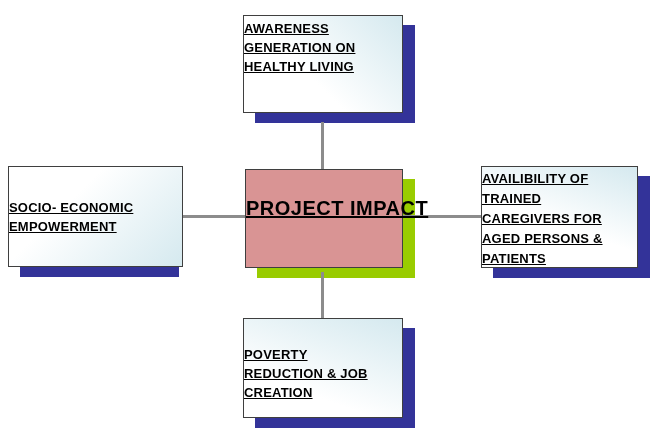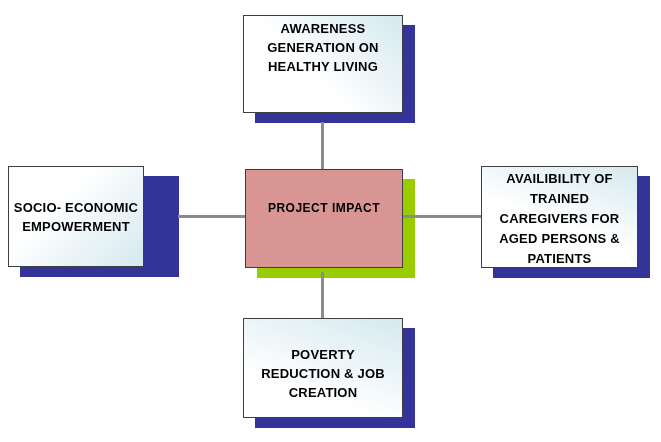--- a/index.html
+++ b/index.html
@@ -50,52 +50,53 @@
     align-items: center;
     justify-content: center;
   }
   .node-label {
     width: 100%;
     color: var(--text, #000000);
     font-weight: bold;
     font-size: 13px;
     line-height: 19px;
     letter-spacing: 0.2px;
-    text-align: center;
+    text-align: left;
     white-space: pre-line;
+    text-decoration: underline;
   }
   .node-top {
     left: 243px; top: 15px; width: 160px; height: 98px;
     background: linear-gradient(225deg, var(--box-gradient-blue, #d5e9ef) 0%, var(--box-gradient-light, #ffffff) 60%);
     align-items: flex-start;
     padding-top: 3px;
   }
   .node-left {
-    left: 8px; top: 166px; width: 136px; height: 101px;
+    left: 8px; top: 166px; width: 175px; height: 101px;
     background: linear-gradient(135deg, var(--box-gradient-light, #ffffff) 35%, var(--box-gradient-blue, #d5e9ef) 100%);
   }
   .node-right {
     left: 481px; top: 166px; width: 157px; height: 102px;
     background: linear-gradient(200deg, var(--box-gradient-blue, #d5e9ef) 0%, var(--box-gradient-light, #ffffff) 55%);
     align-items: flex-start;
     padding-top: 2px;
   }
   .node-right .node-label { line-height: 20px; }
   .node-bottom {
     left: 243px; top: 318px; width: 160px; height: 100px;
     background: linear-gradient(200deg, var(--box-gradient-blue, #d5e9ef) 0%, var(--box-gradient-light, #ffffff) 70%);
     padding-top: 10px;
   }
   .node-center {
     left: 245px; top: 169px; width: 158px; height: 99px;
     background: var(--center-fill, #d99494);
     padding-bottom: 20px;
   }
   .node-center .node-label {
-    font-size: 12px;
+    font-size: 20px;
     letter-spacing: 0.5px;
     white-space: nowrap;
   }
 </style>
 </head>
 <body>
 
 <div class="canvas" style="--background: #ffffff; --box-gradient-light: #ffffff; --box-gradient-blue: #d5e9ef; --box-border: #3f3f3f; --node-shadow: #333399; --center-fill: #d99494; --center-shadow: #99cc00; --connector: #8c8c8c; --text: #000000;">
 
   <div class="shadow shadow-blue shadow-top"></div>

